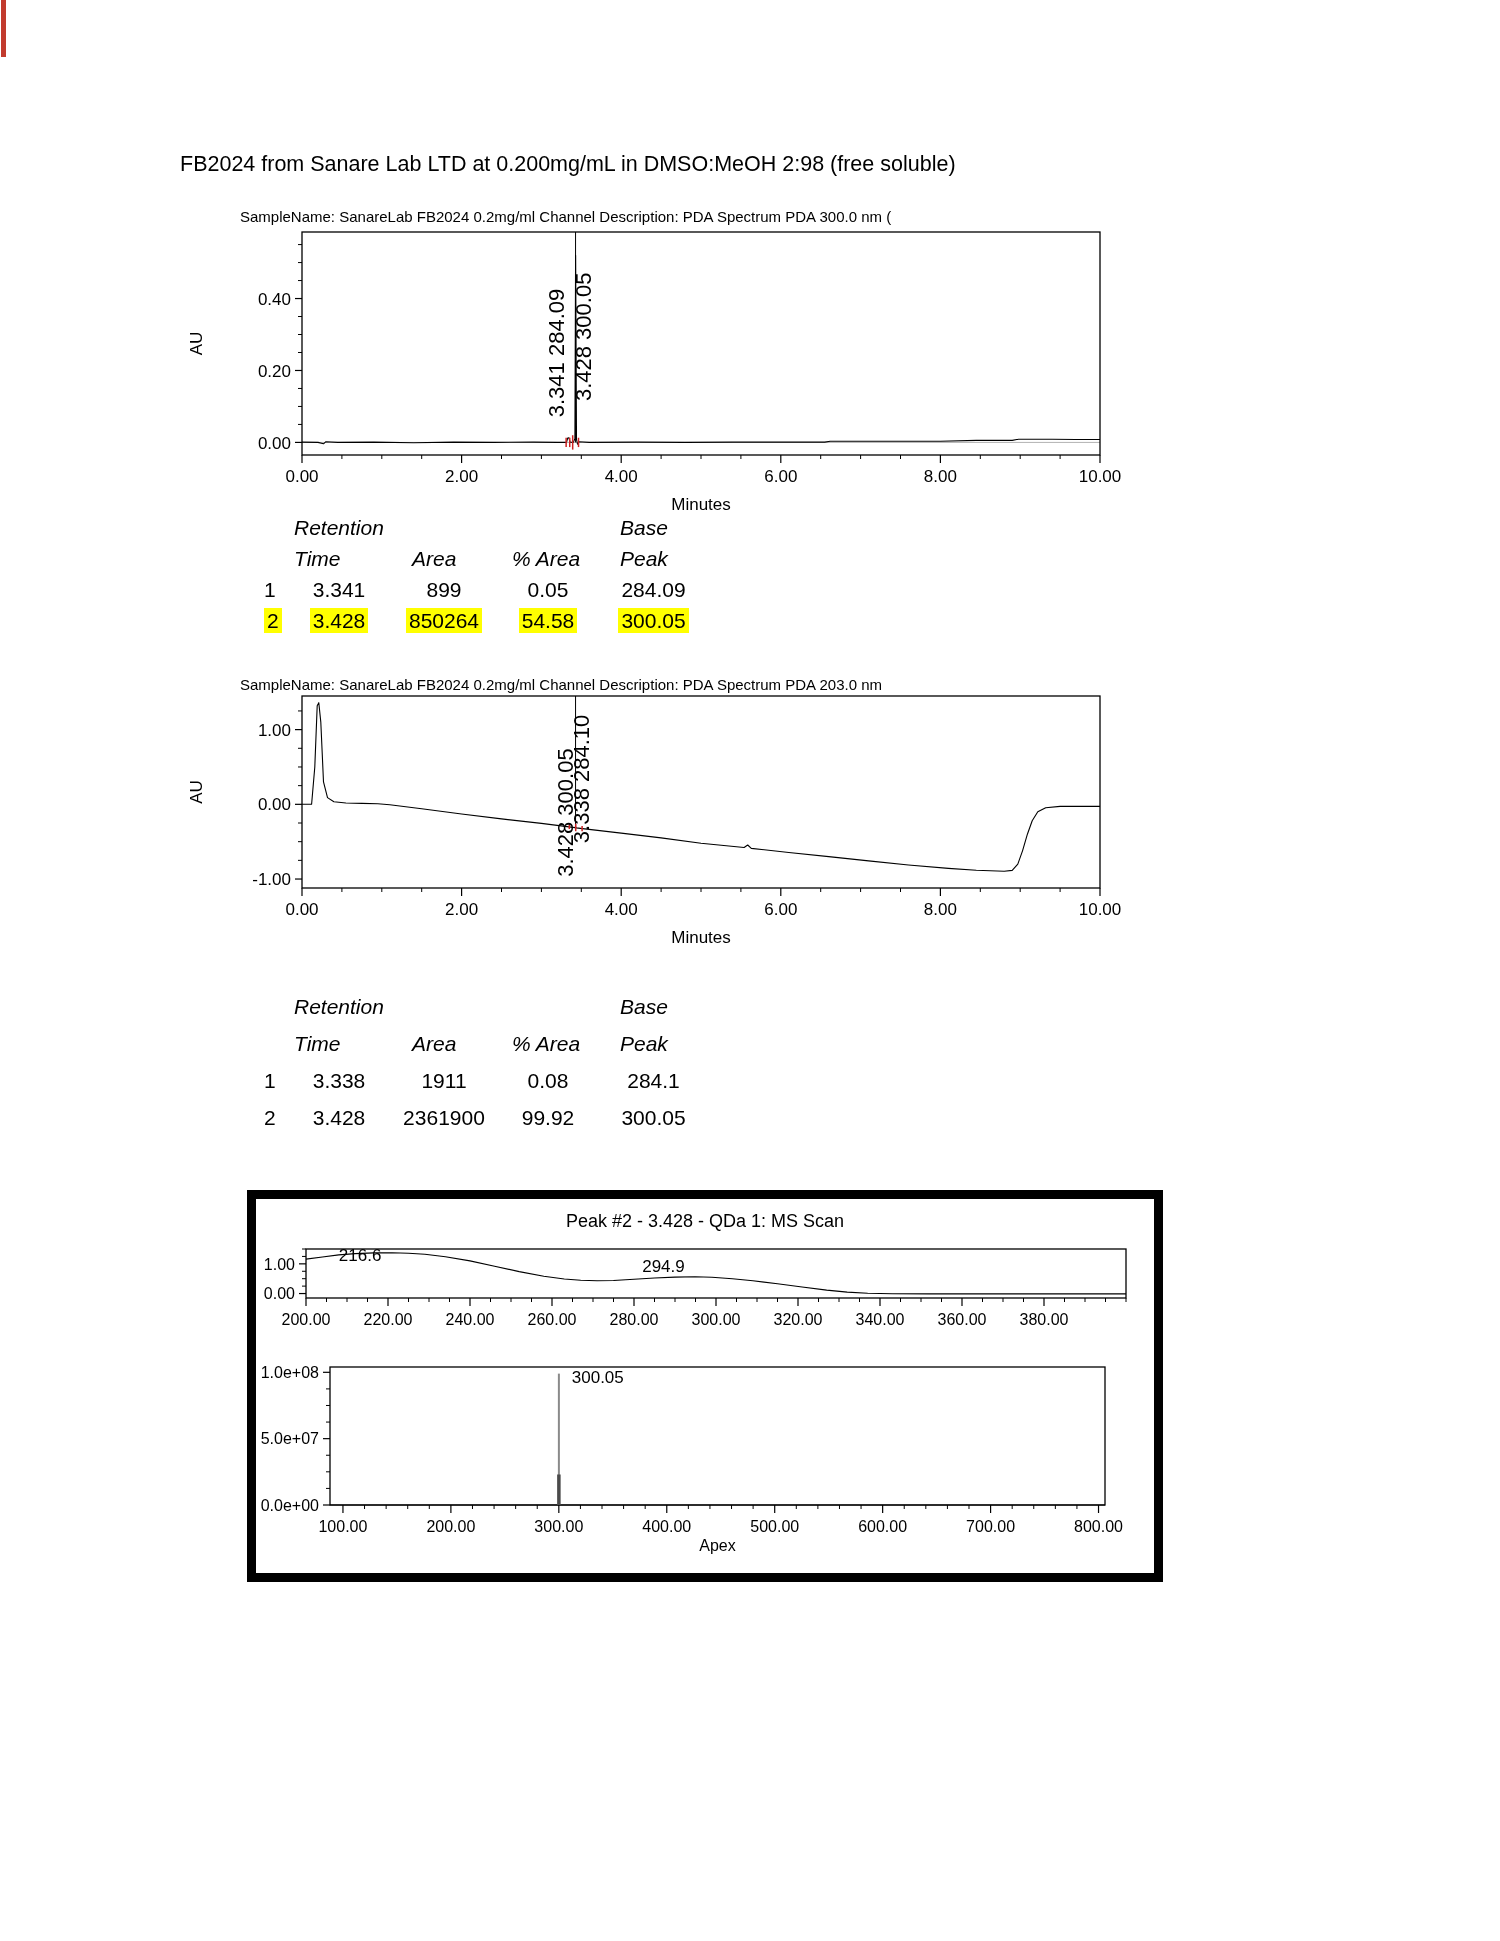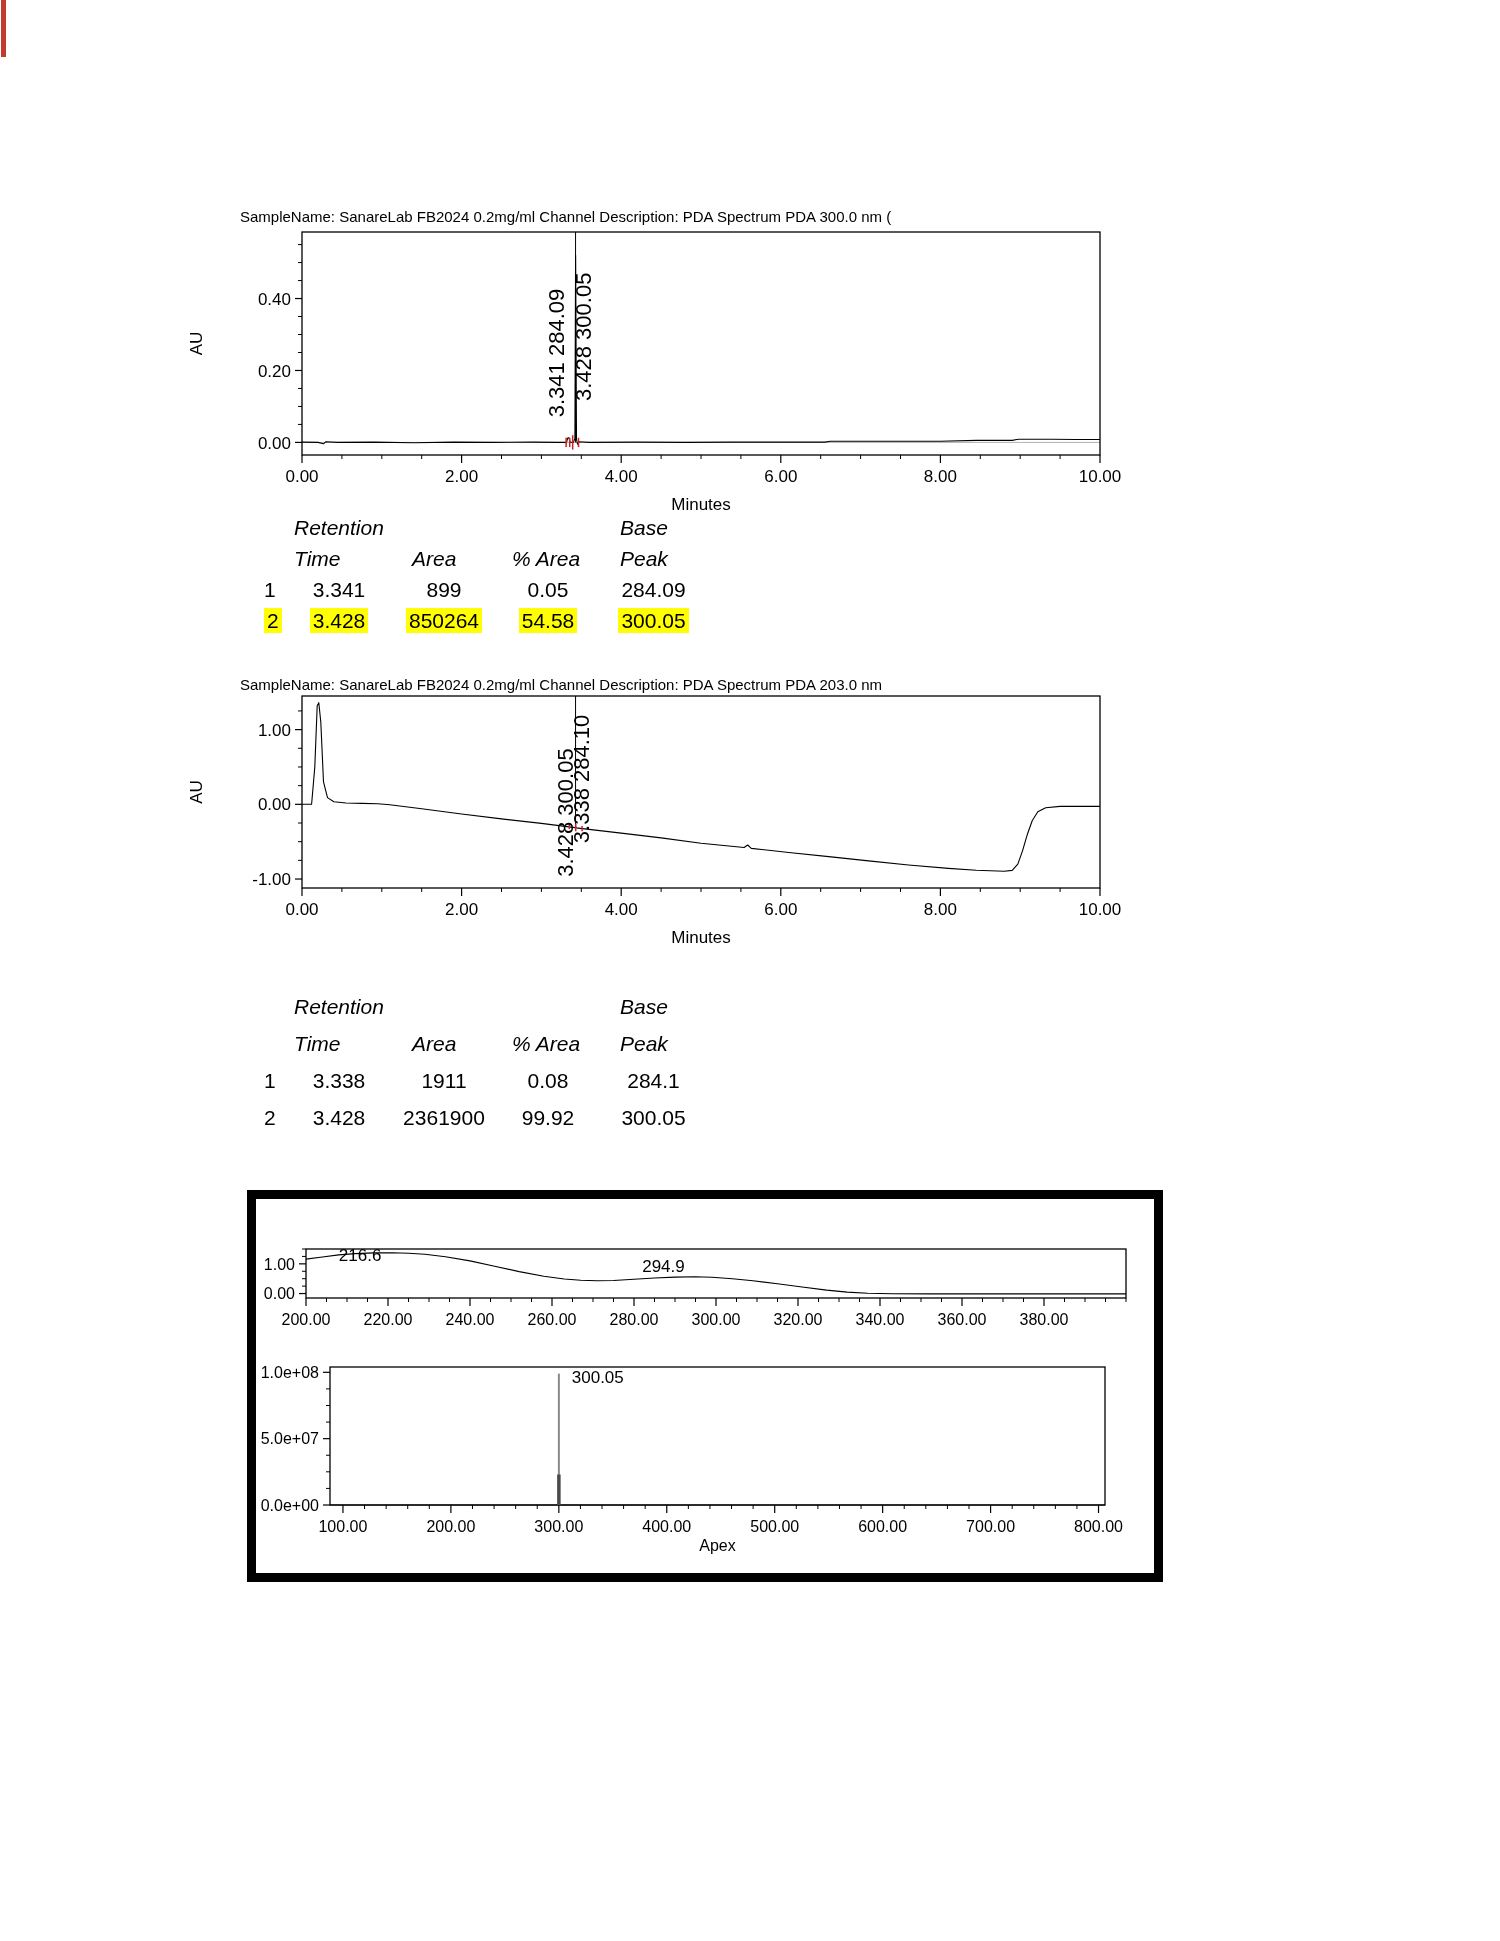--- a/index.html
+++ b/index.html
@@ -32,20 +32,21 @@
   .mstitle{position:absolute;left:0;top:12px;width:100%;text-align:center;font-size:18px;}
   .m1pos{left:4px;top:42px;}
   .m2pos{left:4px;top:158px;}
 </style>
 </head>
 <body>
 
 <div class="page">
   <div class="artifact"></div>
 
+  <div class="title">FB2024 from Sanare Lab LTD at 0.200mg/mL in DMSO:MeOH 2:98 (free soluble)</div>
 
   <div class="chart-header h1pos">SampleName: SanareLab FB2024 0.2mg/ml Channel Description: PDA Spectrum PDA 300.0 nm (</div>
   <svg class="c1pos" width="950" height="296">
       <line x1="122" x2="920" y1="218.41129032258064" y2="218.41129032258064" stroke="#b3b3b3" stroke-width="1"></line>
       <rect x="122" y="8" width="798" height="223" fill="none" stroke="#000" stroke-width="1.3"></rect>
       <line x1="122" x2="115" y1="218.41129032258064" y2="218.41129032258064" stroke="#000" stroke-width="1.2"></line>
       <text x="111" y="224.53129032258065" text-anchor="end" font-size="17">0.00</text>
       <line x1="122" x2="115" y1="146.4758064516129" y2="146.4758064516129" stroke="#000" stroke-width="1.2"></line>
       <text x="111" y="152.5958064516129" text-anchor="end" font-size="17">0.20</text>
       <line x1="122" x2="115" y1="74.54032258064515" y2="74.54032258064515" stroke="#000" stroke-width="1.2"></line>
@@ -208,20 +209,21 @@
       <div class="tr">
         <div class="td c0">2</div>
         <div class="td c1">3.428</div>
         <div class="td c2">2361900</div>
         <div class="td c3">99.92</div>
         <div class="td c4">300.05</div>
       </div>
     </div>
 
   <div class="msbox">
+    <div class="mstitle">Peak #2 - 3.428 - QDa 1: MS Scan</div>
     <svg class="m1pos" width="880" height="100">
         <rect x="46" y="8" width="820" height="49" fill="none" stroke="#000" stroke-width="1.3"></rect>
         <line x1="46" x2="39" y1="52.54545454545455" y2="52.54545454545455" stroke="#000" stroke-width="1.2"></line>
         <text x="35" y="58.305454545454545" text-anchor="end" font-size="16">0.00</text>
         <line x1="46" x2="39" y1="22.84848484848485" y2="22.84848484848485" stroke="#000" stroke-width="1.2"></line>
         <text x="35" y="28.60848484848485" text-anchor="end" font-size="16">1.00</text>
         <line x1="46" x2="42" y1="45.12121212121212" y2="45.12121212121212" stroke="#000" stroke-width="1"></line>
         <line x1="46" x2="42" y1="37.696969696969695" y2="37.696969696969695" stroke="#000" stroke-width="1"></line>
         <line x1="46" x2="42" y1="30.27272727272727" y2="30.27272727272727" stroke="#000" stroke-width="1"></line>
         <line x1="46" x2="42" y1="15.424242424242422" y2="15.424242424242422" stroke="#000" stroke-width="1"></line>

